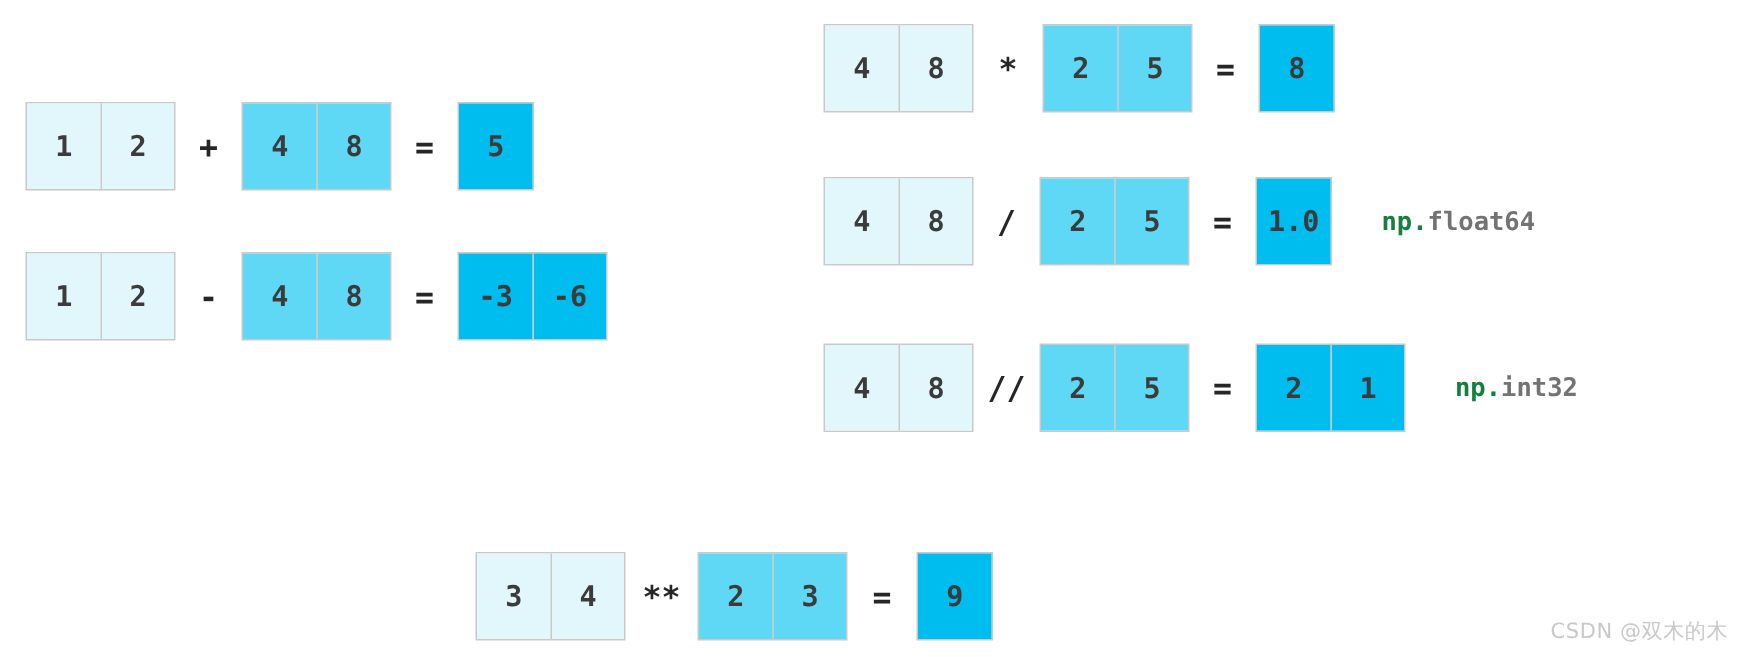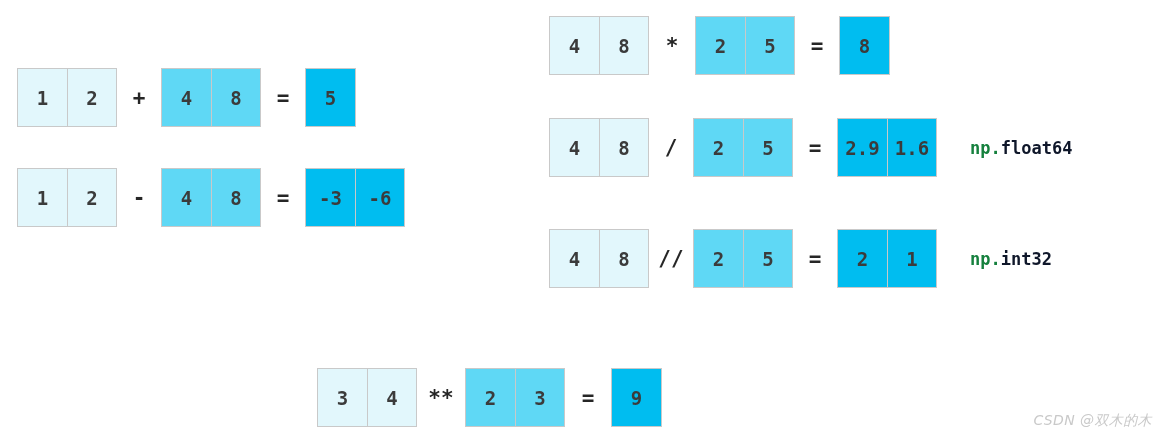--- a/index.html
+++ b/index.html
@@ -68,33 +68,32 @@
 
   
   .dtype {
     font-family: "DejaVu Sans Mono", monospace;
     font-size: 17px;
     font-weight: bold;
     margin-left: 33px;
     color: #4a4a4a;
   }
   .dtype .np   { color: #15803d; }
-  .dtype .name { color: #0f172a; }
+  .dtype .name { color: #737373; }
 
   
   .watermark {
     position: absolute;
     right: 12px;
     bottom: 8px;
     font-family: "DejaVu Sans", sans-serif;
     font-size: 14px;
     color: #c9c9c9;
     letter-spacing: 0.4px;
     white-space: nowrap;
-    font-style: italic;
   }
 </style>
 </head>
 <body>
 
 <div class="expr" style="left:549px; top:16px;">
   <div class="array pale">
     <div class="cell">4</div>
     <div class="cell">8</div>
   </div>
@@ -130,22 +129,21 @@
     <div class="cell">4</div>
     <div class="cell">8</div>
   </div>
   <span class="op div">/</span>
   <div class="array mid">
     <div class="cell">2</div>
     <div class="cell">5</div>
   </div>
   <span class="op eq">=</span>
   <div class="array strong">
-    <div class="cell">2.9</div>
-    <div class="cell">1.6</div>
+    <div class="cell">1.0</div>
   </div>
   <span class="dtype">
     <span class="np">np.</span><span class="name">float64</span>
   </span>
 </div>
 
 <div class="expr" style="left:17px; top:168px;">
   <div class="array pale">
     <div class="cell">1</div>
     <div class="cell">2</div>

